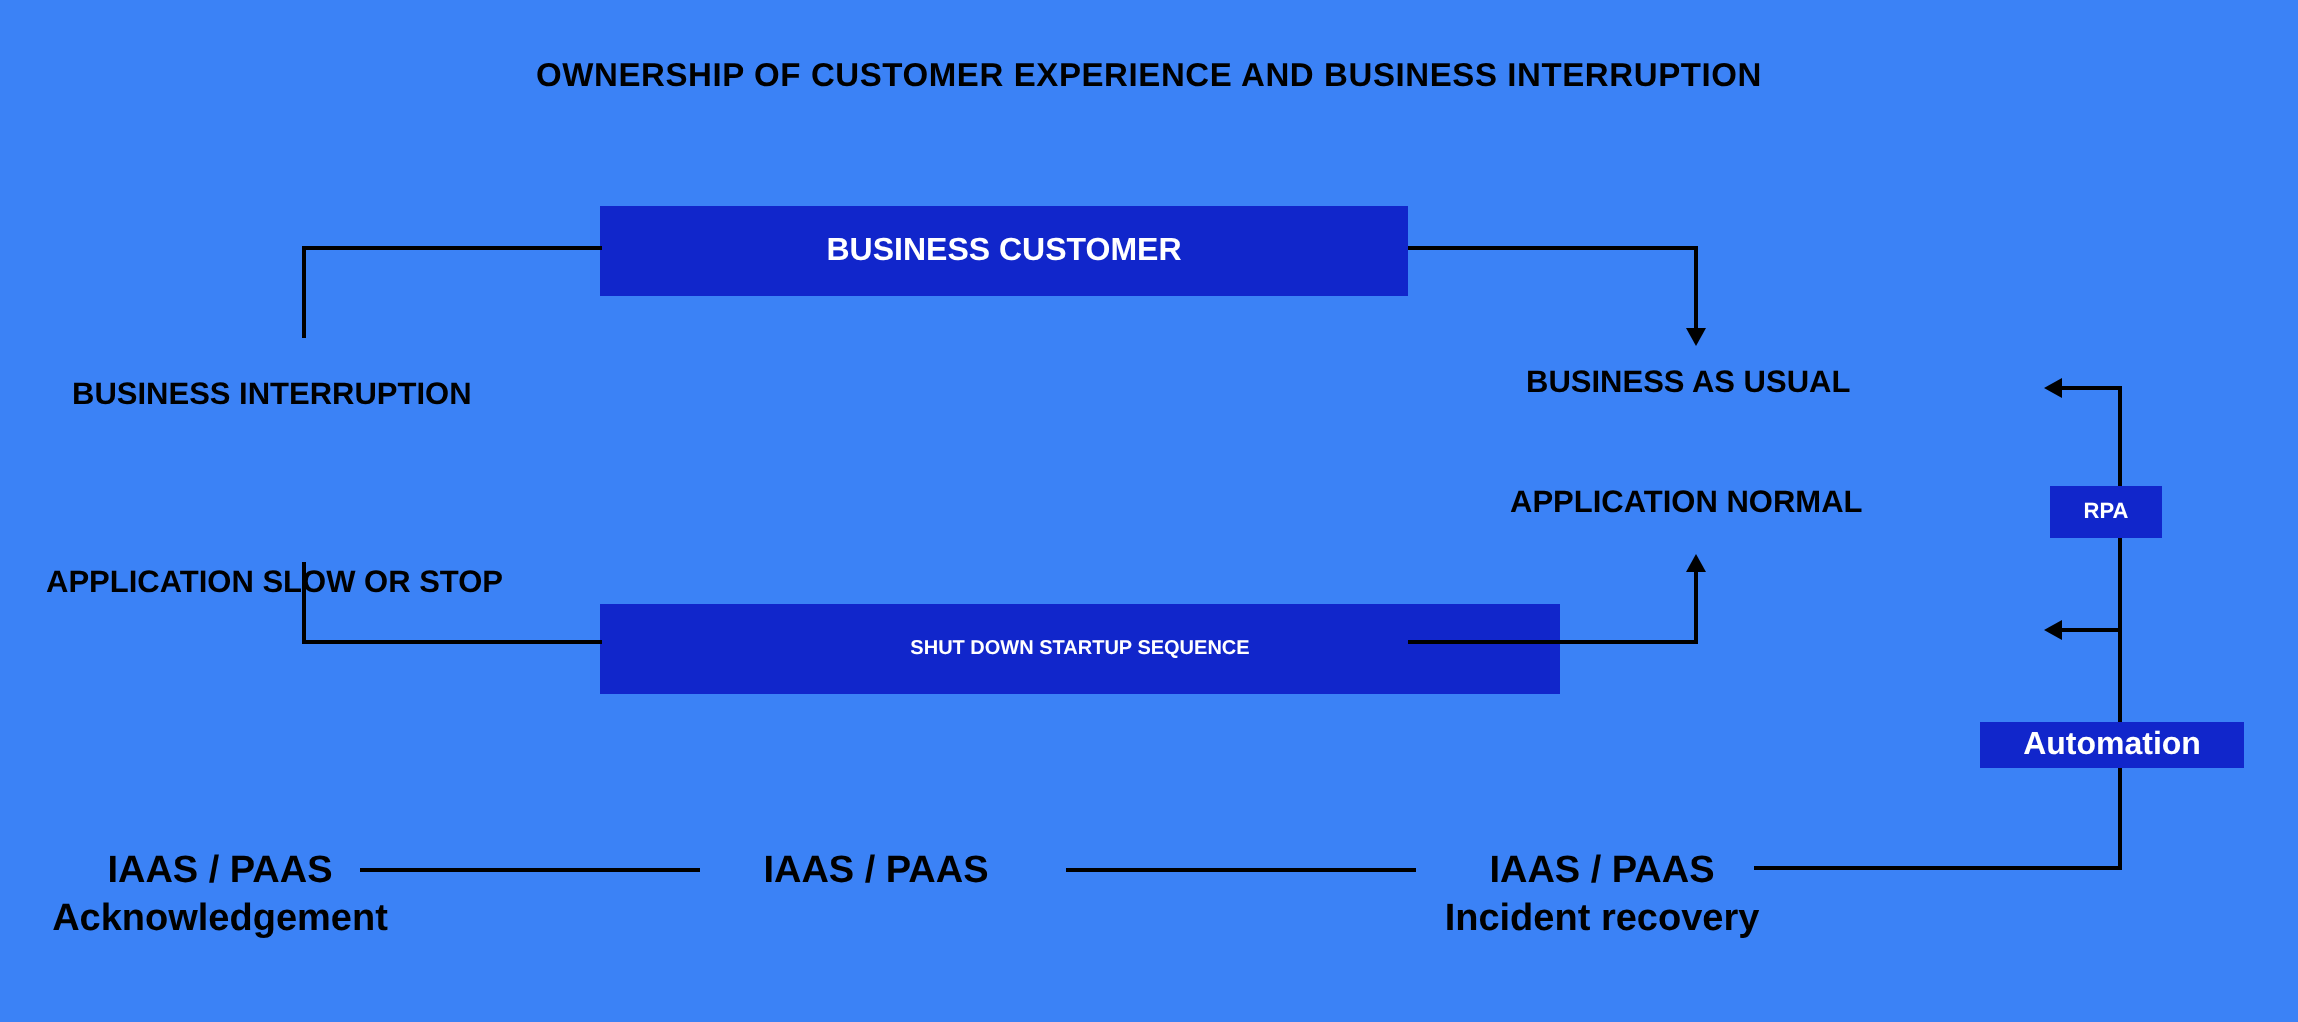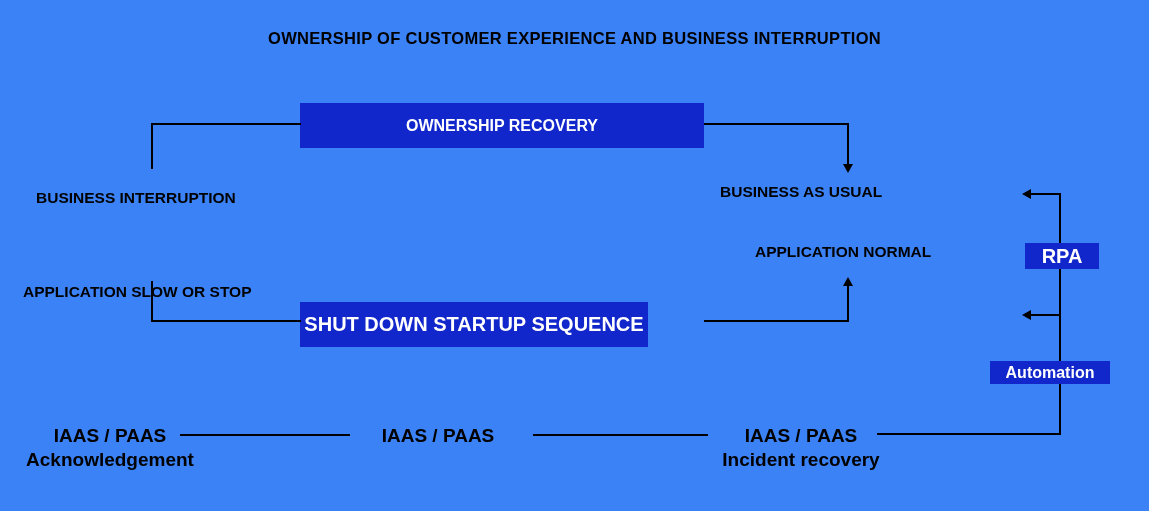--- a/index.html
+++ b/index.html
@@ -59,27 +59,27 @@
   .arr-up    { border-left: 5px solid transparent; border-right: 5px solid transparent; border-bottom: 9px solid var(--ink); }
   .arr-left  { border-top: 5px solid transparent; border-bottom: 5px solid transparent; border-right: 9px solid var(--ink); }
 </style>
 </head>
 <body>
 
 <div class="canvas">
 
   <div class="title">OWNERSHIP OF CUSTOMER EXPERIENCE AND BUSINESS INTERRUPTION</div>
 
-  <div class="bluebox" style="left:300px; top:103px; width:404px; height:45px; font-size:16px;">OWNERSHIP RECOVERY</div>
+  <div class="bluebox" style="left:300px; top:103px; width:404px; height:45px; font-size:16px;">BUSINESS CUSTOMER</div>
 
-  <div class="bluebox" style="left:300px; top:302px; width:348px; height:45px; font-size:20px;">SHUT DOWN STARTUP SEQUENCE</div>
+  <div class="bluebox" style="left:300px; top:302px; width:480px; height:45px; font-size:10px;">SHUT DOWN STARTUP SEQUENCE</div>
 
   <div class="lbl" style="left:36px; top:189px;">BUSINESS INTERRUPTION</div>
   <div class="lbl" style="left:23px; top:243px;margin-top:40px;">APPLICATION SLOW OR STOP</div>
-  <div class="lbl" style="left:720px; top:183px;">BUSINESS AS USUAL</div>
+  <div class="lbl" style="left:763px; top:183px;">BUSINESS AS USUAL</div>
   <div class="lbl" style="left:755px; top:243px;text-align:right;">APPLICATION NORMAL</div>
 
   <div class="hline" style="left:152px; top:123px; width:149px;"></div>
   <div class="vline" style="left:151px; top:123px; height:46px;"></div>
   <div class="vline" style="left:151px; top:281px; height:41px;"></div>
   <div class="hline" style="left:152px; top:320px; width:149px;"></div>
 
   <div class="hline" style="left:704px; top:123px; width:145px;"></div>
   <div class="vline" style="left:847px; top:123px; height:42px;"></div>
   <div class="arr arr-down" style="left:843px; top:164px;"></div>
@@ -87,22 +87,22 @@
   <div class="hline" style="left:704px; top:320px; width:145px;"></div>
   <div class="vline" style="left:847px; top:285px; height:37px;"></div>
   <div class="arr arr-up" style="left:843px; top:277px;"></div>
 
   <div class="vline" style="left:1059px; top:193px; height:242px;"></div>
   <div class="hline" style="left:1031px; top:193px; width:29px;"></div>
   <div class="arr arr-left" style="left:1022px; top:189px;"></div>
   <div class="hline" style="left:1031px; top:314px; width:29px;"></div>
   <div class="arr arr-left" style="left:1022px; top:310px;"></div>
 
-  <div class="bluebox" style="left:1025px; top:243px; width:74px; height:26px; font-size:20px;">RPA</div>
-  <div class="bluebox" style="left:990px; top:361px; width:120px; height:23px; font-size:16px;">Automation</div>
+  <div class="bluebox" style="left:1025px; top:243px; width:56px; height:26px; font-size:11px;">RPA</div>
+  <div class="bluebox" style="left:990px; top:361px; width:132px; height:23px; font-size:16px;">Automation</div>
 
   <div class="bottom-group" style="left:0px; top:424px;">
     <div>IAAS / PAAS</div>
     <div>Acknowledgement</div>
   </div>
   <div class="bottom-group" style="left:328px; top:424px;">
     <div>IAAS / PAAS</div>
   </div>
   <div class="bottom-group" style="left:691px; top:424px;">
     <div>IAAS / PAAS</div>

